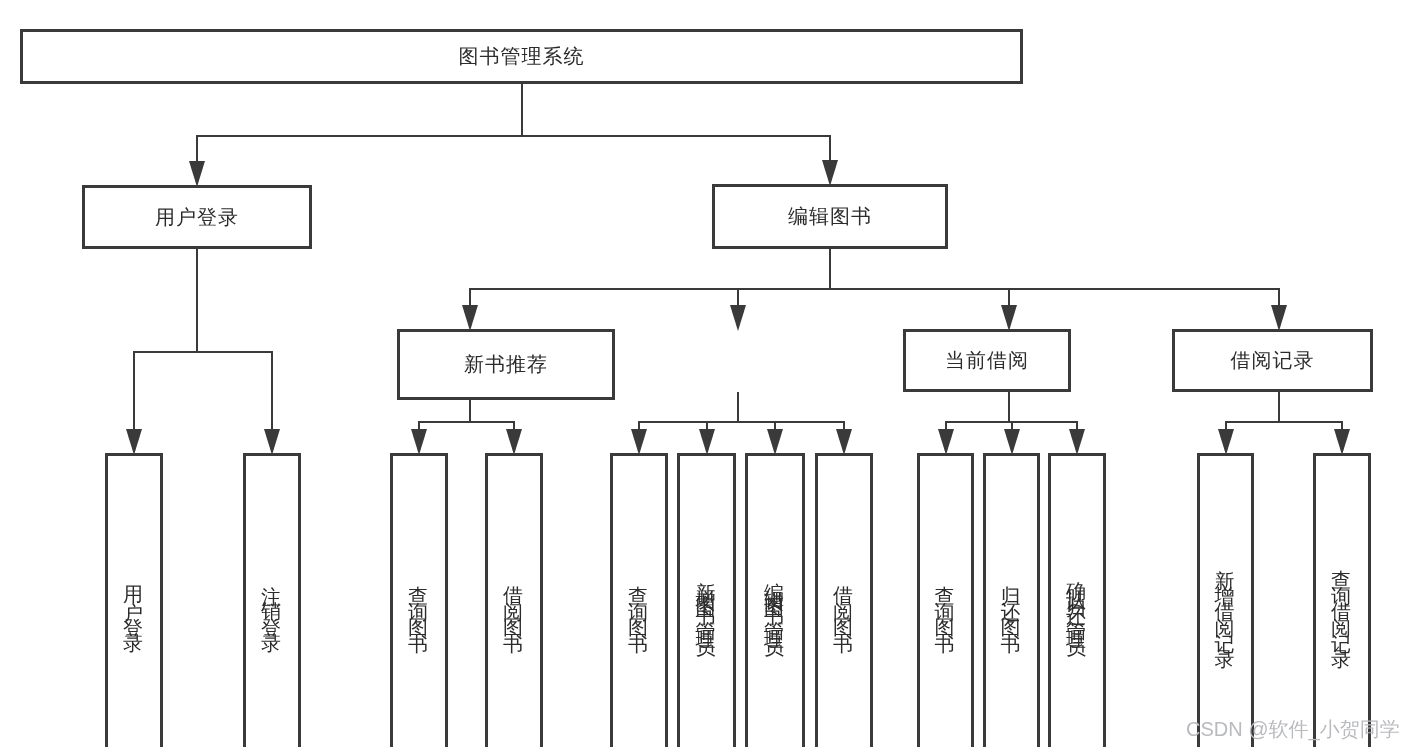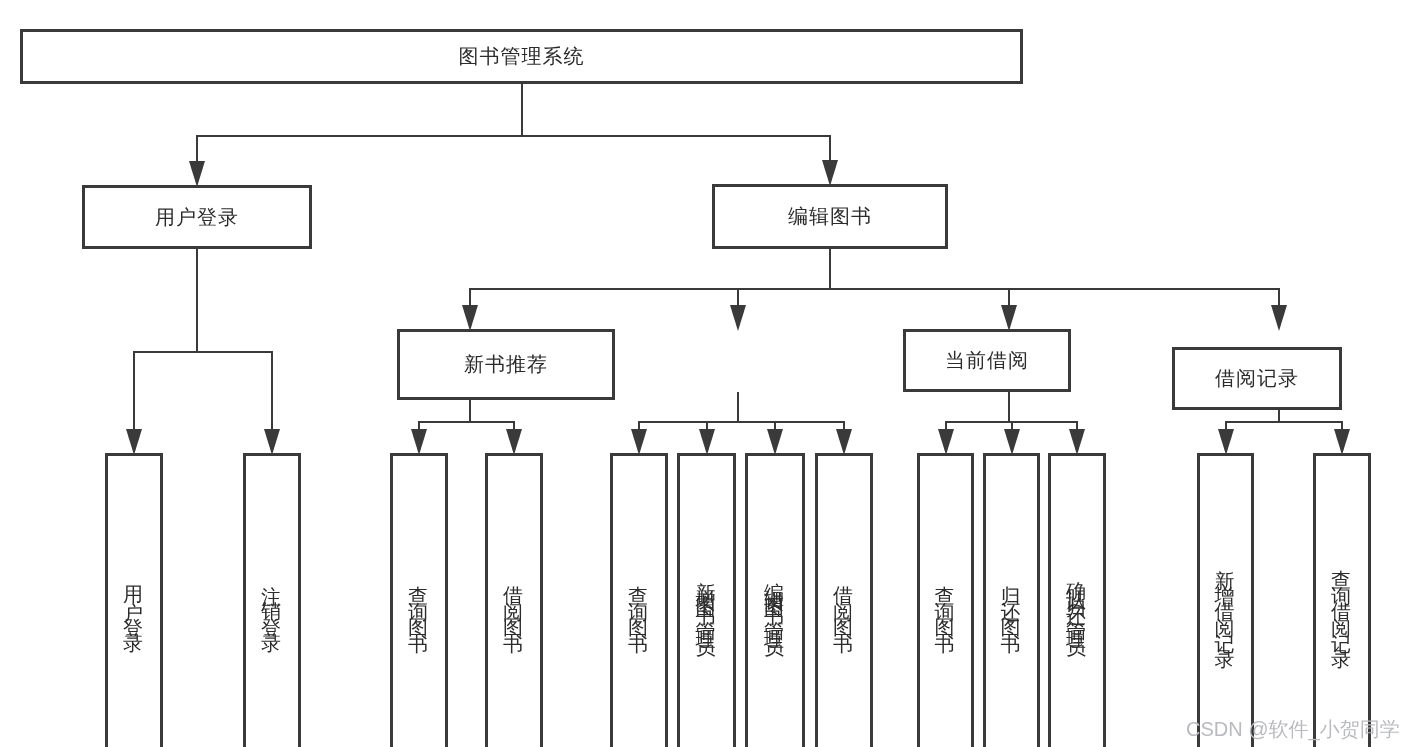--- a/index.html
+++ b/index.html
@@ -52,21 +52,21 @@
     </div>
     <div class="node h" style="left: 712px; top: 168px; width: 236px; height: 65px;">
       <span class="lbl">编辑图书</span>
     </div>
     <div class="node h" style="left: 361px; top: 313px; width: 218px; height: 71px; margin-left: 36px;">
       <span class="lbl">新书推荐</span>
     </div>
     <div class="node h" style="left: 903px; top: 313px; width: 168px; height: 63px;">
       <span class="lbl">当前借阅</span>
     </div>
-    <div class="node h" style="left: 1172px; top: 313px; width: 170px; height: 63px; margin-top: 18px;">
+    <div class="node h" style="left: 1172px; top: 313px; width: 201px; height: 63px;">
       <span class="lbl">借阅记录</span>
     </div>
     <div class="node v short" style="left: 105px; top: 437px; width: 58px; height: 298px;">
       <span class="lbl">用户登录</span>
     </div>
     <div class="node v short" style="left: 243px; top: 437px; width: 58px; height: 298px;">
       <span class="lbl">注销登录</span>
     </div>
     <div class="node v short" style="left: 390px; top: 437px; width: 58px; height: 298px;">
       <span class="lbl">查询图书</span>

